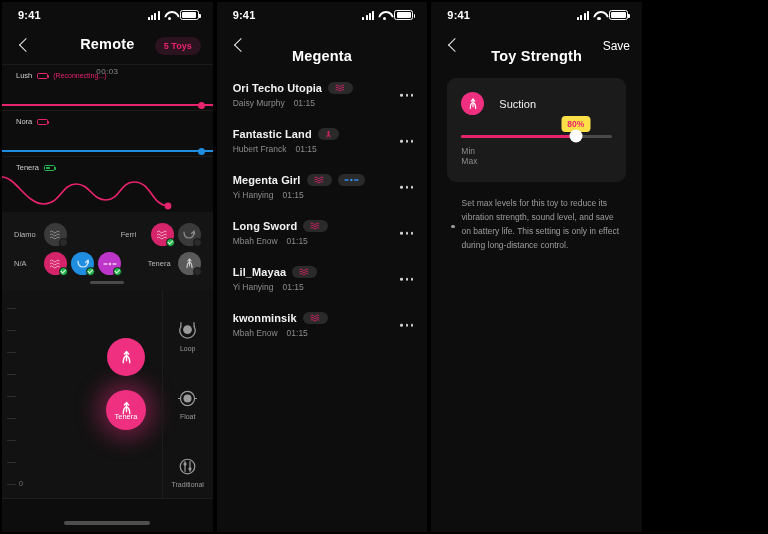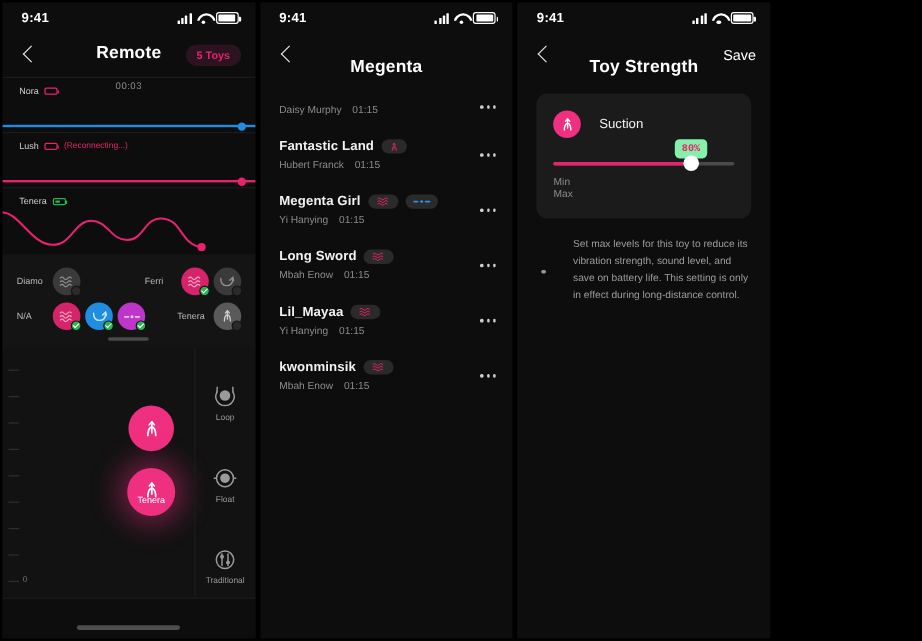--- a/index.html
+++ b/index.html
@@ -131,29 +131,29 @@
 
   
   .ts-wrap { padding:14px 16px 0; }
   .ts-card { background:#1b1b1b; border-radius:9px; padding:14px 14px 16px; }
   .ts-head { display:flex; align-items:center; gap:15px; }
   .ts-icon { width:23px; height:23px; border-radius:50%; background:#ef2f7f; display:flex; align-items:center; justify-content:center; }
   .ts-name { color:#f0f0f0; font-size:11px; }
   .slider-zone { position:relative; margin-top:20px; }
   .bubble {
     position:absolute; top:-19px; transform:translateX(-50%);
-    background:#86efac; color:#e8236e; font-size:8.5px; font-weight:bold;
-    padding:3px 6px; border-radius:4px; white-space:nowrap;font-family:Liberation Mono, monospace;
+    background:#fde047; color:#e8236e; font-size:8.5px; font-weight:bold;
+    padding:3px 6px; border-radius:4px; white-space:nowrap;
   }
   .bubble::after { content:""; position:absolute; left:50%; bottom:-3px; transform:translateX(-50%); border-left:3.5px solid transparent; border-right:3.5px solid transparent; border-top:3.5px solid #3a3a3a; }
   .strack { height:2.6px; background:#4a4a4a; border-radius:2px; position:relative; }
   .sfill { position:absolute; left:0; top:0; bottom:0; background:#e8236e; border-radius:2px; }
   .sthumb { position:absolute; top:50%; width:13px; height:13px; background:#fff; border-radius:50%; transform:translate(-50%,-50%); }
   .minmax { display:flex; justify-content:space-between; margin-top:8px; color:#8c8c8c; font-size:8.5px;flex-direction:column; }
-  .note { display:flex; gap:23px; padding:14px 18px 0 20px;align-items:center; }
+  .note { display:flex; gap:7px; padding:14px 18px 0 20px;align-items:center; }
   .note-bullet { width:3.2px; height:3.2px; border-radius:50%; background:#9a9a9a; margin-top:5px; flex:0 0 auto; }
   .note-text { color:#9d9d9d; font-size:8.5px; line-height:1.65; }
   .col { display:flex; flex-direction:column; height:100%; }
 </style>
 </head>
 <body>
 
 <div class="screens">
 
   <div class="phone col">
@@ -180,35 +180,35 @@
         <div class="nav-title">Remote</div>
         <div class="nav-sub">00:03</div>
       </div>
       <div class="pill-toys">5 Toys</div>
     </div>
 
     <div class="tracks">
 
       <div class="track">
         <div class="track-head">
-          <span class="track-name">Nora</span>
-          <span class="mini-batt pink"></span>
-        </div>
-        <div class="track-line" style="bottom:4px;background:#1f8ee0;"></div>
-        <div class="track-dot" style="bottom:1.5px;background:#1f8ee0;"></div>
-      </div>
-
-      <div class="track">
-        <div class="track-head">
           <span class="track-name">Lush</span>
           <span class="mini-batt pink"></span>
           <span class="reconn">(Reconnecting...)</span>
         </div>
         <div class="track-line" style="bottom:4px;background:#e8236e;"></div>
         <div class="track-dot" style="bottom:1.5px;background:#e8236e;"></div>
+      </div>
+
+      <div class="track">
+        <div class="track-head">
+          <span class="track-name">Nora</span>
+          <span class="mini-batt pink"></span>
+        </div>
+        <div class="track-line" style="bottom:4px;background:#1f8ee0;"></div>
+        <div class="track-dot" style="bottom:1.5px;background:#1f8ee0;"></div>
       </div>
 
       <div class="track" style="height:56px;">
         <div class="track-head">
           <span class="track-name">Tenera</span>
           <span class="mini-batt green">
               <span></span>
             </span>
         </div>
         <div class="wavewrap">
@@ -378,20 +378,30 @@
     <div class="navbar">
       <div class="chev-back"></div>
       <div class="nav-title-wrap">
         <div class="nav-title">Megenta</div>
       </div>
     </div>
 
     <div class="plist">
 
       <div class="pitem">
+        <div class="pitem-top">
+          <span class="pitem-title">Ori Techo Utopia</span>
+          <span class="tag">
+            <svg width="13" height="8" viewBox="0 0 13 9">
+              <path d="M1 2 q1.6 -1.8 3.2 0 q1.6 1.8 3.2 0 q1.6 -1.8 3.2 0" fill="none" stroke="#e8236e" stroke-width=".9"></path>
+              <path d="M1 4.5 q1.6 -1.8 3.2 0 q1.6 1.8 3.2 0 q1.6 -1.8 3.2 0" fill="none" stroke="#e8236e" stroke-width=".9"></path>
+              <path d="M1 7 q1.6 -1.8 3.2 0 q1.6 1.8 3.2 0 q1.6 -1.8 3.2 0" fill="none" stroke="#e8236e" stroke-width=".9"></path>
+            </svg>
+          </span>
+        </div>
         <div class="pitem-sub">
           <span>Daisy Murphy</span>
           <span>01:15</span>
         </div>
         <div class="dots">
             <i></i>
             <i></i>
             <i></i>
           </div>
       </div>

